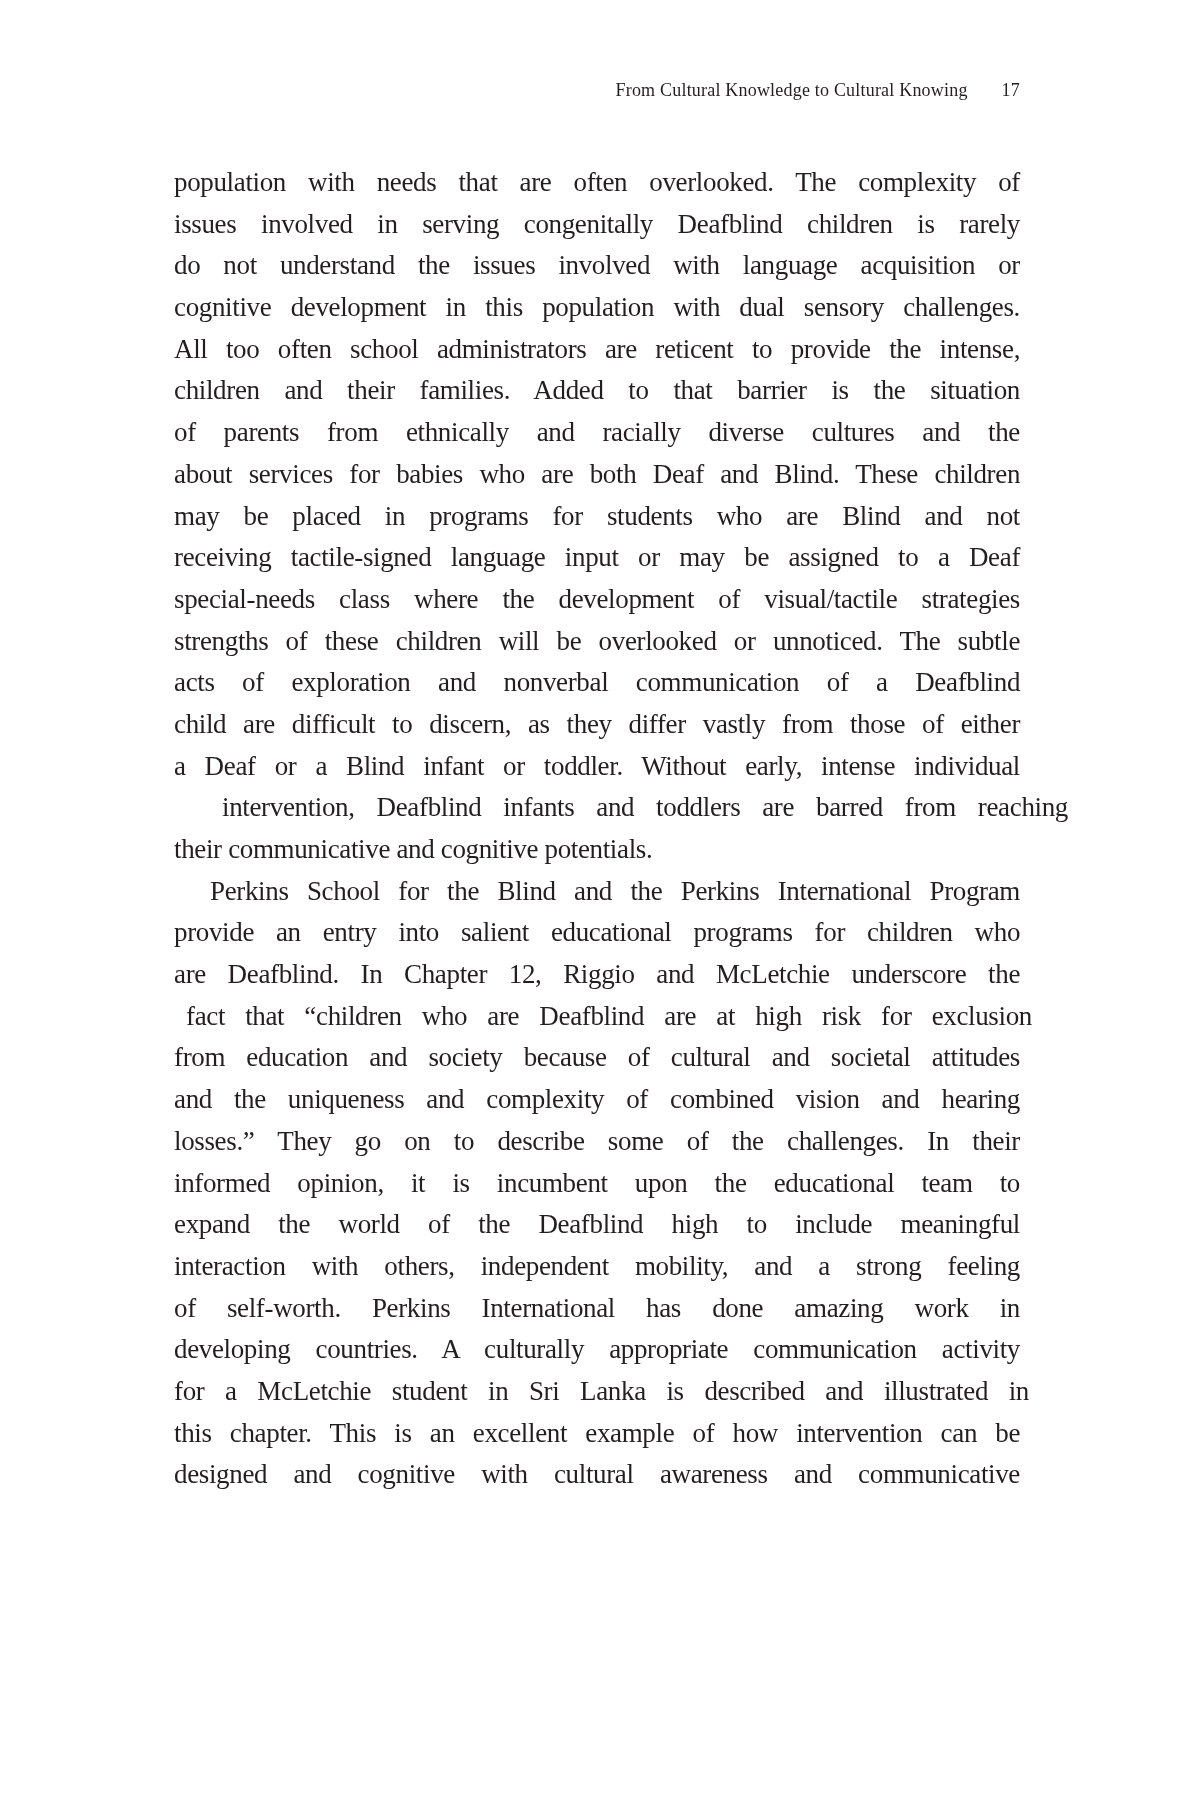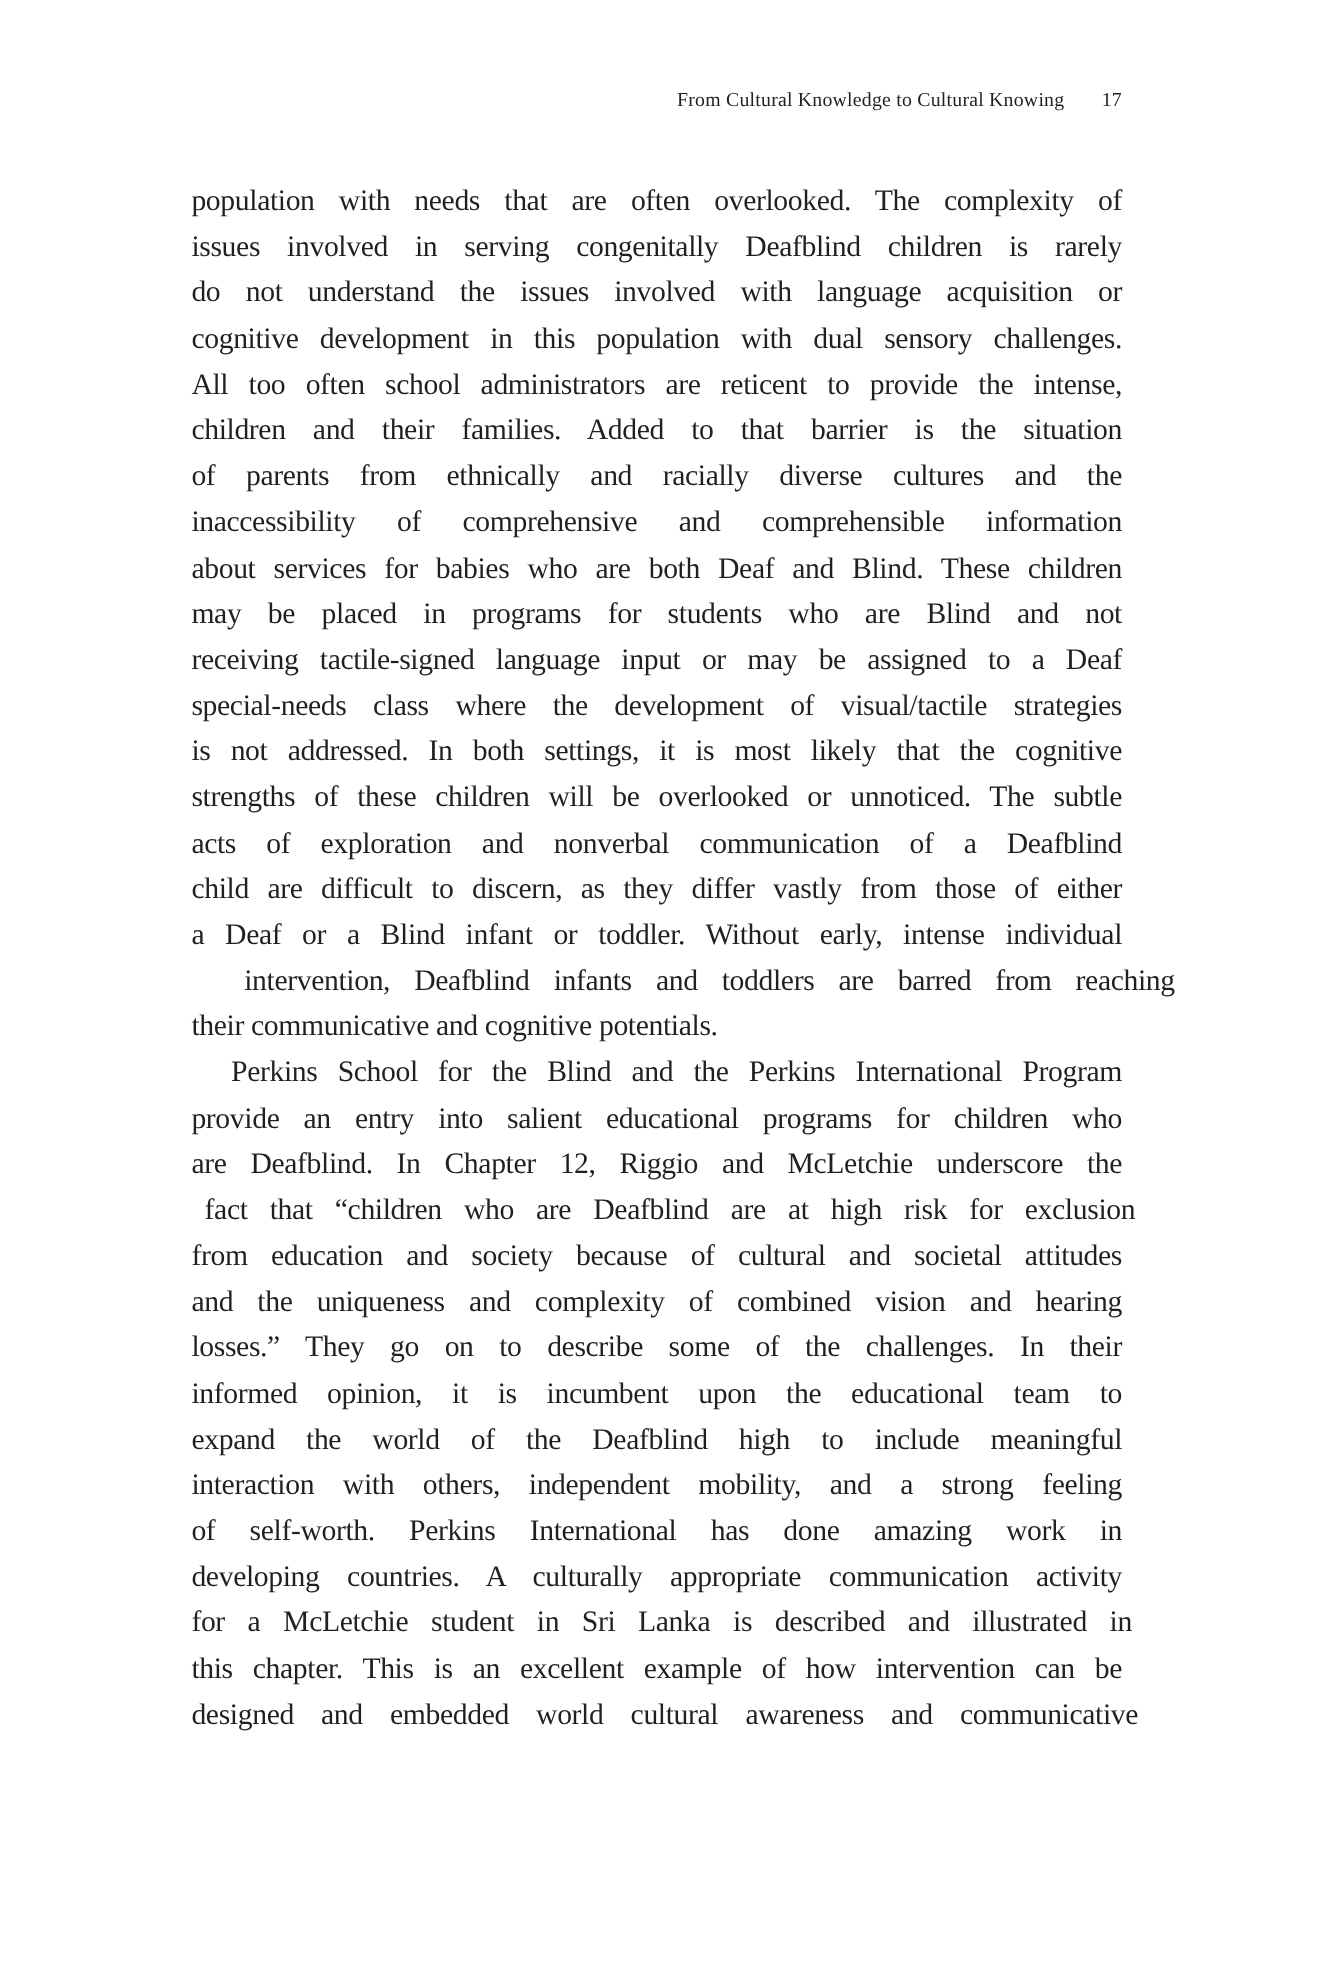--- a/index.html
+++ b/index.html
@@ -70,26 +70,24 @@
 
 <div class="body-text">
   <div class="paragraph">
     <span class="line" style="word-spacing: 15.64px;">population with needs that are often overlooked. The complexity of</span>
     <span class="line" style="word-spacing: 18.18px;">issues involved in serving congenitally Deafblind children is rarely</span>
     <span class="line" style="word-spacing: 16.66px;">do not understand the issues involved with language acquisition or</span>
     <span class="line" style="word-spacing: 12.92px;">cognitive development in this population with dual sensory challenges.</span>
     <span class="line" style="word-spacing: 12.07px;">All too often school administrators are reticent to provide the intense,</span>
     <span class="line" style="word-spacing: 18.34px;">children and their families. Added to that barrier is the situation</span>
     <span class="line" style="word-spacing: 21.43px;">of parents from ethnically and racially diverse cultures and the</span>
-    <span class="line" style="word-spacing: 31.3px;">inaccessibility of comprehensive and comprehensible information</span>
     <span class="line" style="word-spacing: 10.04px;">about services for babies who are both Deaf and Blind. These children</span>
     <span class="line" style="word-spacing: 17.67px;">may be placed in programs for students who are Blind and not</span>
     <span class="line" style="word-spacing: 13.06px;">receiving tactile-signed language input or may be assigned to a Deaf</span>
     <span class="line" style="word-spacing: 17.79px;">special-needs class where the development of visual/tactile strategies</span>
-    <span class="line" style="word-spacing: 11.98px;">is not addressed. In both settings, it is most likely that the cognitive</span>
     <span class="line" style="word-spacing: 10.88px;">strengths of these children will be overlooked or unnoticed. The subtle</span>
     <span class="line" style="word-spacing: 21.12px;">acts of exploration and nonverbal communication of a Deafblind</span>
     <span class="line" style="word-spacing: 10.45px;">child are difficult to discern, as they differ vastly from those of either</span>
     <span class="line" style="word-spacing: 12.57px;">a Deaf or a Blind infant or toddler. Without early, intense individual</span>
     <span class="line" style="word-spacing: 15.52px; margin-left: 48px;">intervention, Deafblind infants and toddlers are barred from reaching</span>
     <span class="line last">their communicative and cognitive potentials.</span>
   </div>
   <div class="paragraph">
     <span class="line indent" style="word-spacing: 12px;">Perkins School for the Blind and the Perkins International Program</span>
     <span class="line" style="word-spacing: 15.55px;">provide an entry into salient educational programs for children who</span>
@@ -98,15 +96,15 @@
     <span class="line" style="word-spacing: 14.8px;">from education and society because of cultural and societal attitudes</span>
     <span class="line" style="word-spacing: 15.59px;">and the uniqueness and complexity of combined vision and hearing</span>
     <span class="line" style="word-spacing: 16.89px;">losses.” They go on to describe some of the challenges. In their</span>
     <span class="line" style="word-spacing: 20.76px;">informed opinion, it is incumbent upon the educational team to</span>
     <span class="line" style="word-spacing: 21.31px;">expand the world of the Deafblind high to include meaningful</span>
     <span class="line" style="word-spacing: 19.67px;">interaction with others, independent mobility, and a strong feeling</span>
     <span class="line" style="word-spacing: 24.72px;">of self-worth. Perkins International has done amazing work in</span>
     <span class="line" style="word-spacing: 18.68px;">developing countries. A culturally appropriate communication activity</span>
     <span class="line" style="word-spacing: 14.25px;">for a McLetchie student in Sri Lanka is described and illustrated in</span>
     <span class="line" style="word-spacing: 11.81px;">this chapter. This is an excellent example of how intervention can be</span>
-    <span class="line" style="word-spacing: 18.29px;">designed and embedded world cultural awareness and communicative</span>
+    <span class="line" style="word-spacing: 18.29px;">designed and cognitive with cultural awareness and communicative</span>
   </div>
 </div>
 
 </body></html>

